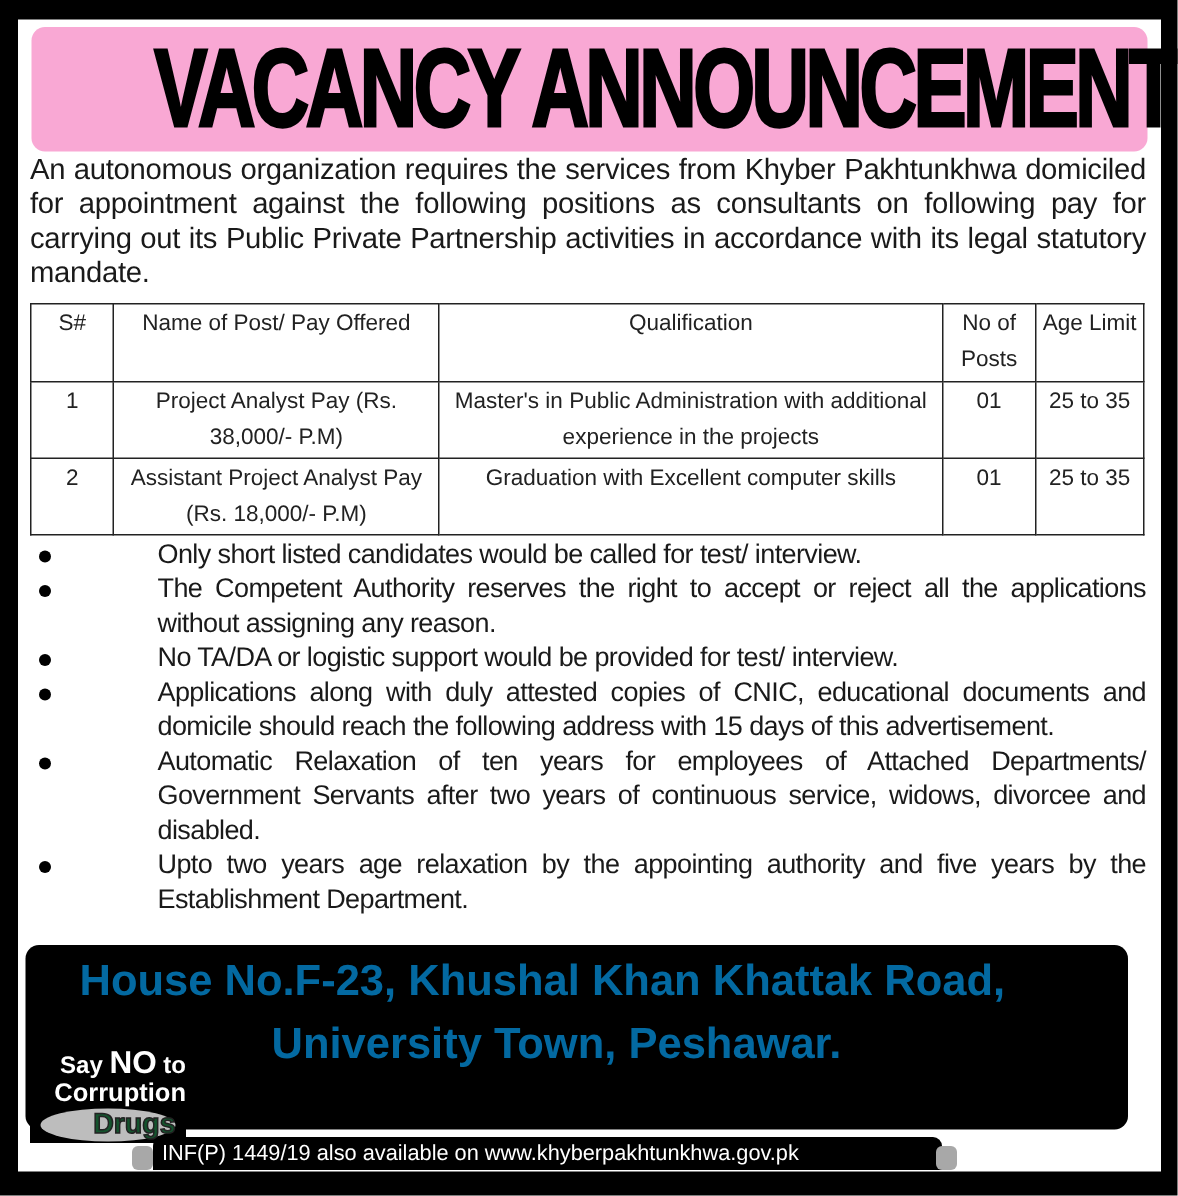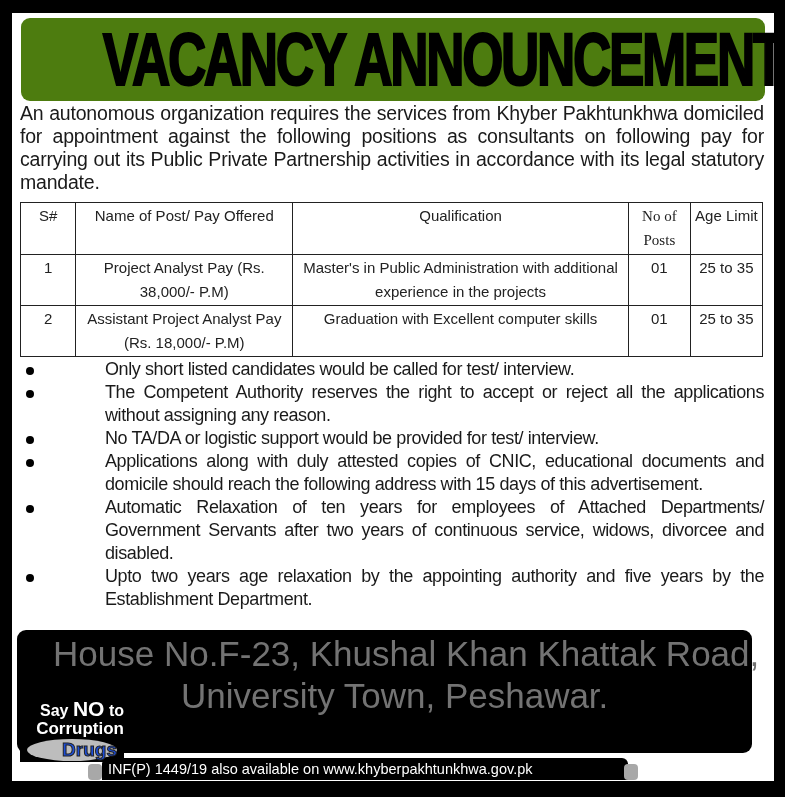--- a/index.html
+++ b/index.html
@@ -6,21 +6,21 @@
   body {
     width:785px; height:797px; background:#000; position:relative; overflow:hidden;
     font-family:"Liberation Sans", sans-serif; color:#111;
   }
   .page {
     position:absolute; left:12px; top:13px; width:762px; height:768px;
     background:#fff;
   }
   .title-band {
     position:absolute; left:9px; top:5px; width:744px; height:83px;
-    background:#4d7c0f; border-radius:9px;
+    background:#f9a8d4; border-radius:9px;
   }
   .title {
     position:absolute; left:0; top:0; width:100%; height:83px;
     text-align:center; font-family:"Liberation Sans", sans-serif;
     font-weight:bold; font-size:68px; line-height:83px; letter-spacing:-3px;
     transform:scaleX(0.78) scaleY(1.08); transform-origin:center;
     color:#000; -webkit-text-stroke:2px #000; white-space:nowrap;
   }
   .intro {
     position:absolute; left:8px; top:89px; width:744px;
@@ -32,55 +32,55 @@
     position:absolute; left:8px; top:189px; width:743px;
     border-collapse:collapse; font-size:15px; line-height:24px; color:#222;
   }
   table.posts td, table.posts th {
     border:1.5px solid #222; text-align:center; vertical-align:top;
     font-weight:normal; padding:1px 3px;
   }
   .col-sn { width:46px; }
   .col-post { width:200px; }
   .col-qual { width:314px; }
-  .col-no { width:52px;font-family:Liberation Serif, serif; }
+  .col-no { width:52px; }
   .col-age { width:62px; }
   .hdr-row { height:52px; }
   .data-row { height:50px; }
   ul.terms {
     position:absolute; left:0; top:345px; width:752px; margin:0; padding:0;
     list-style:none; font-size:18px; line-height:23px; color:#1a1a1a;
     letter-spacing:-0.4px;
   }
   ul.terms li { position:relative; padding-left:93px; text-align:justify; }
   ul.terms li .bullet {
     position:absolute; left:14px; top:9px; width:8px; height:8px;
     background:#000; border-radius:50%;
   }
   .address-box {
     position:absolute; left:17px; top:630px; width:735px; height:123px;
     background:#000; border-radius:9px;
   }
   .addr-line {
-    position:absolute; color:#737373; font-weight:normal; white-space:nowrap;
-    font-size:35px; line-height:34px;
+    position:absolute; color:#0369a1; font-weight:bold; white-space:nowrap;
+    font-size:29px; line-height:34px;
   }
   .addr-1 { left:36px; top:7px; }
   .addr-2 { left:164px; top:49px; }
   .addr-3 { left:196px; top:86px; }
   .sayno {
     position:absolute; left:20px; top:692px; width:104px; height:70px;
     background:#000; color:#fff; text-align:right;
   }
   .sayno .l1 { font-size:16px; font-weight:bold; line-height:18px; margin-top:8px; }
   .sayno .l1 b { font-size:21px; }
   .sayno .l2 { font-size:17px; font-weight:bold; line-height:18px; }
   .sayno .drugs {
     margin:1px auto 0; width:90px; height:22px; border-radius:50%;
-    background:#bdbdbd; color:#1d4ed8; font-weight:bold; font-size:19px; line-height:22px;
+    background:#bdbdbd; color:#14532d; font-weight:bold; font-size:19px; line-height:22px;
     -webkit-text-stroke:1px #222;
   }
   .footer-cap-l, .footer-cap-r {
     position:absolute; top:764px; width:14px; height:16px; background:#a8a8a8; border-radius:4px;
   }
   .footer-cap-l { left:88px; }
   .footer-cap-r { left:624px; }
   .footer-inner {
     position:absolute; left:102px; top:758px; width:520px; height:22px;
     background:#000; border-radius:6px 6px 0 0; color:#fff;

